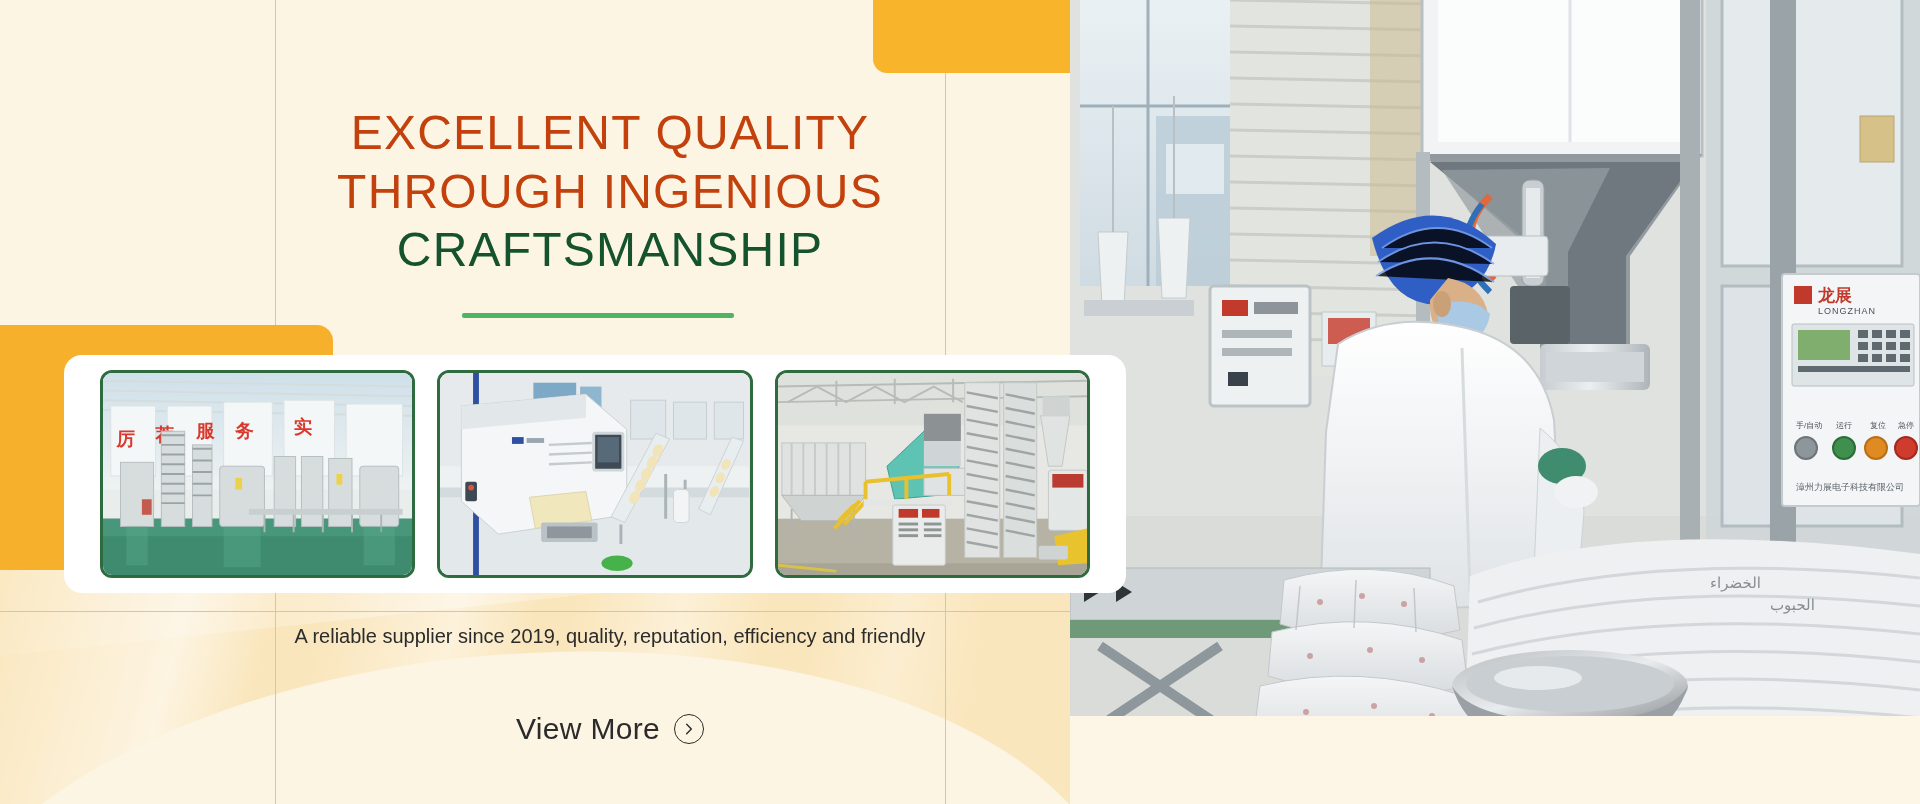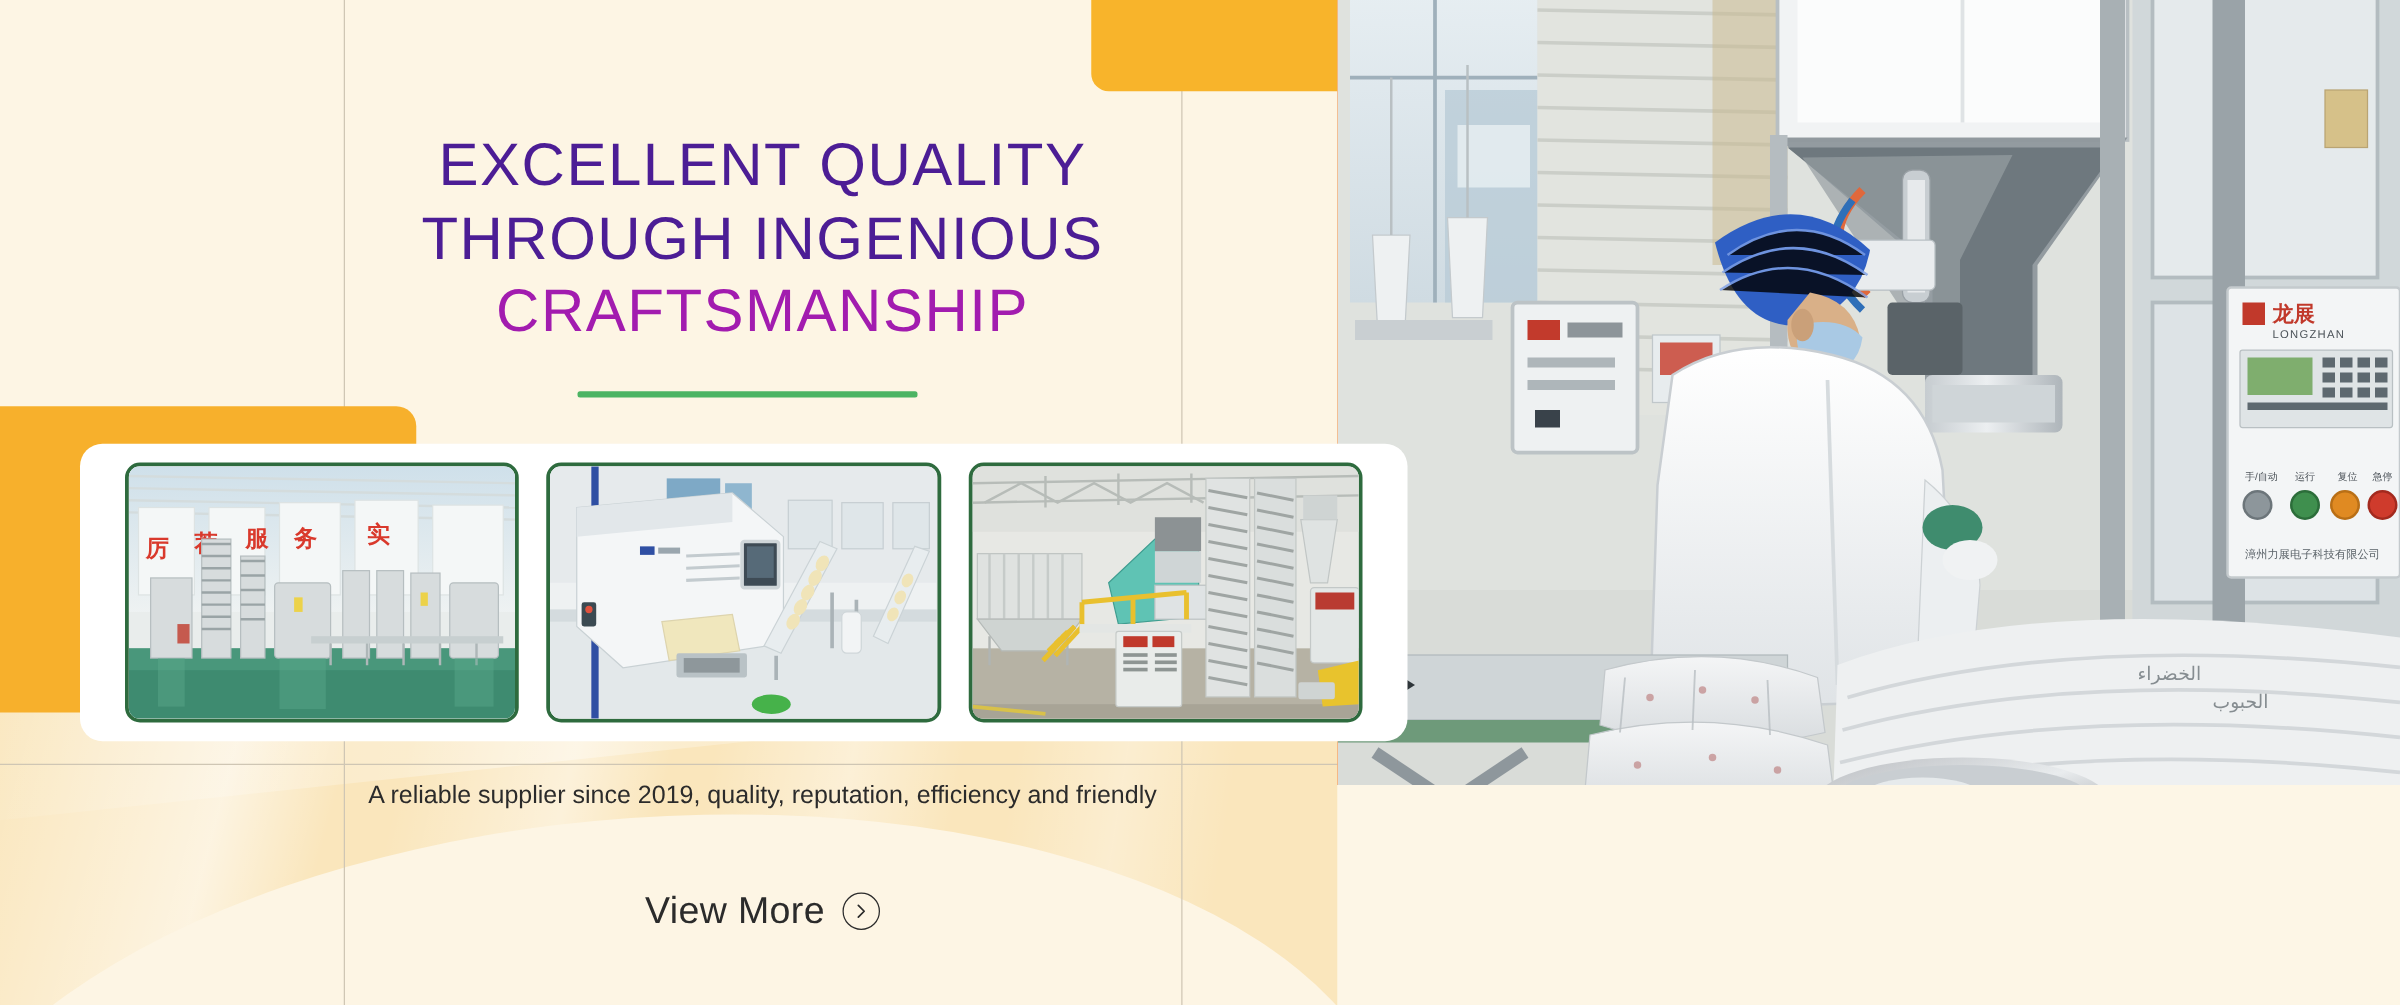--- a/index.html
+++ b/index.html
@@ -84,24 +84,24 @@
     width: 670px;
     text-align: center;
     z-index: 6;
   }
   .headline .l {
     display: block;
     font-size: 48px;
     line-height: 1.22;
     letter-spacing: 1.2px;
     font-weight: 400;
-    color: #4c1d95;
+    color: #c2410c;
     white-space: nowrap;
   }
-  .headline .l.accent { color: #a21caf; }
+  .headline .l.accent { color: #14532d; }
 
   .divider {
     position: absolute;
     left: 462px; top: 313px;
     width: 272px; height: 5px;
     background: #4CB463;
     border-radius: 2px;
     z-index: 6;
   }
 
@@ -159,23 +159,23 @@
     border: 1.6px solid #2B2B2B;
     border-radius: 50%;
     display: flex; align-items: center; justify-content: center;
   }
   .cta-arrow svg { width: 14px; height: 14px; }
 
   
   .right-photo {
     position: absolute;
     left: 1070px; top: 0;
-    width: 850px; height: 628px;
+    width: 850px; height: 716px;
     overflow: hidden;
-    background: #f97316;
+    background: #0f766e;
   }
   .right-photo svg { display:block; width:100%; height:100%; }
 </style>
 </head>
 <body>
 
 <div class="stage">
 
   <div class="left-panel">
 

